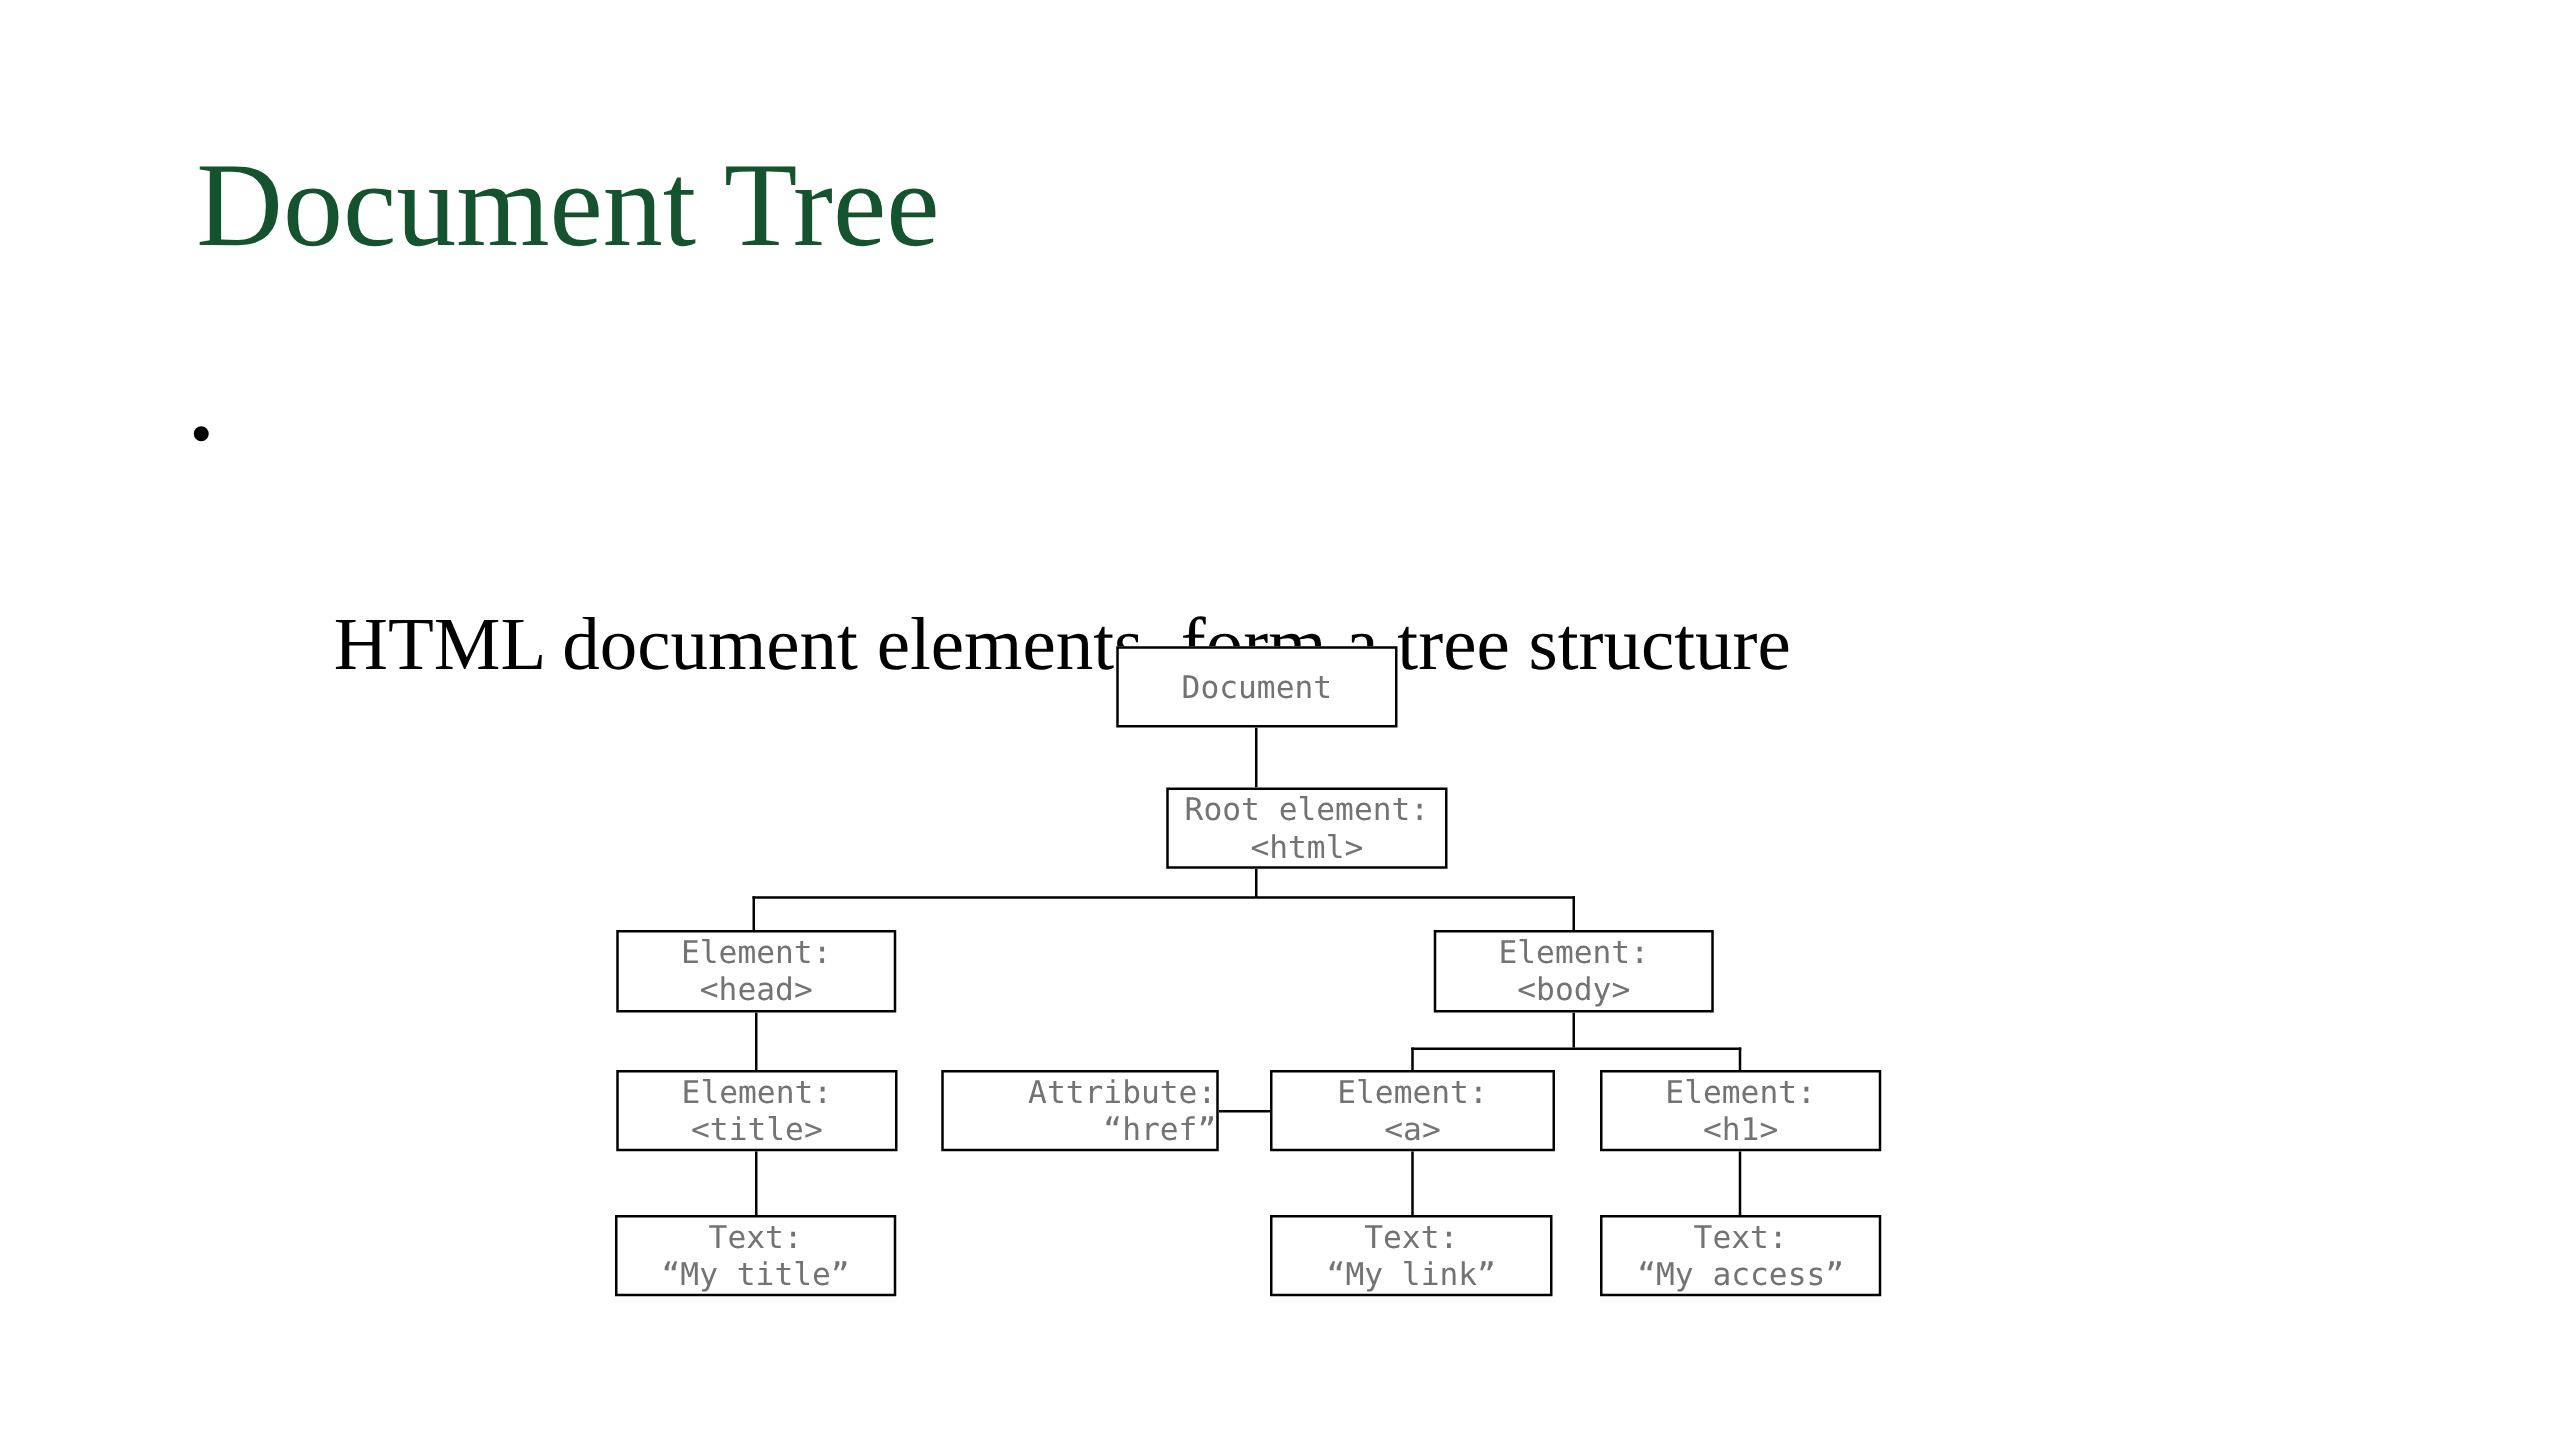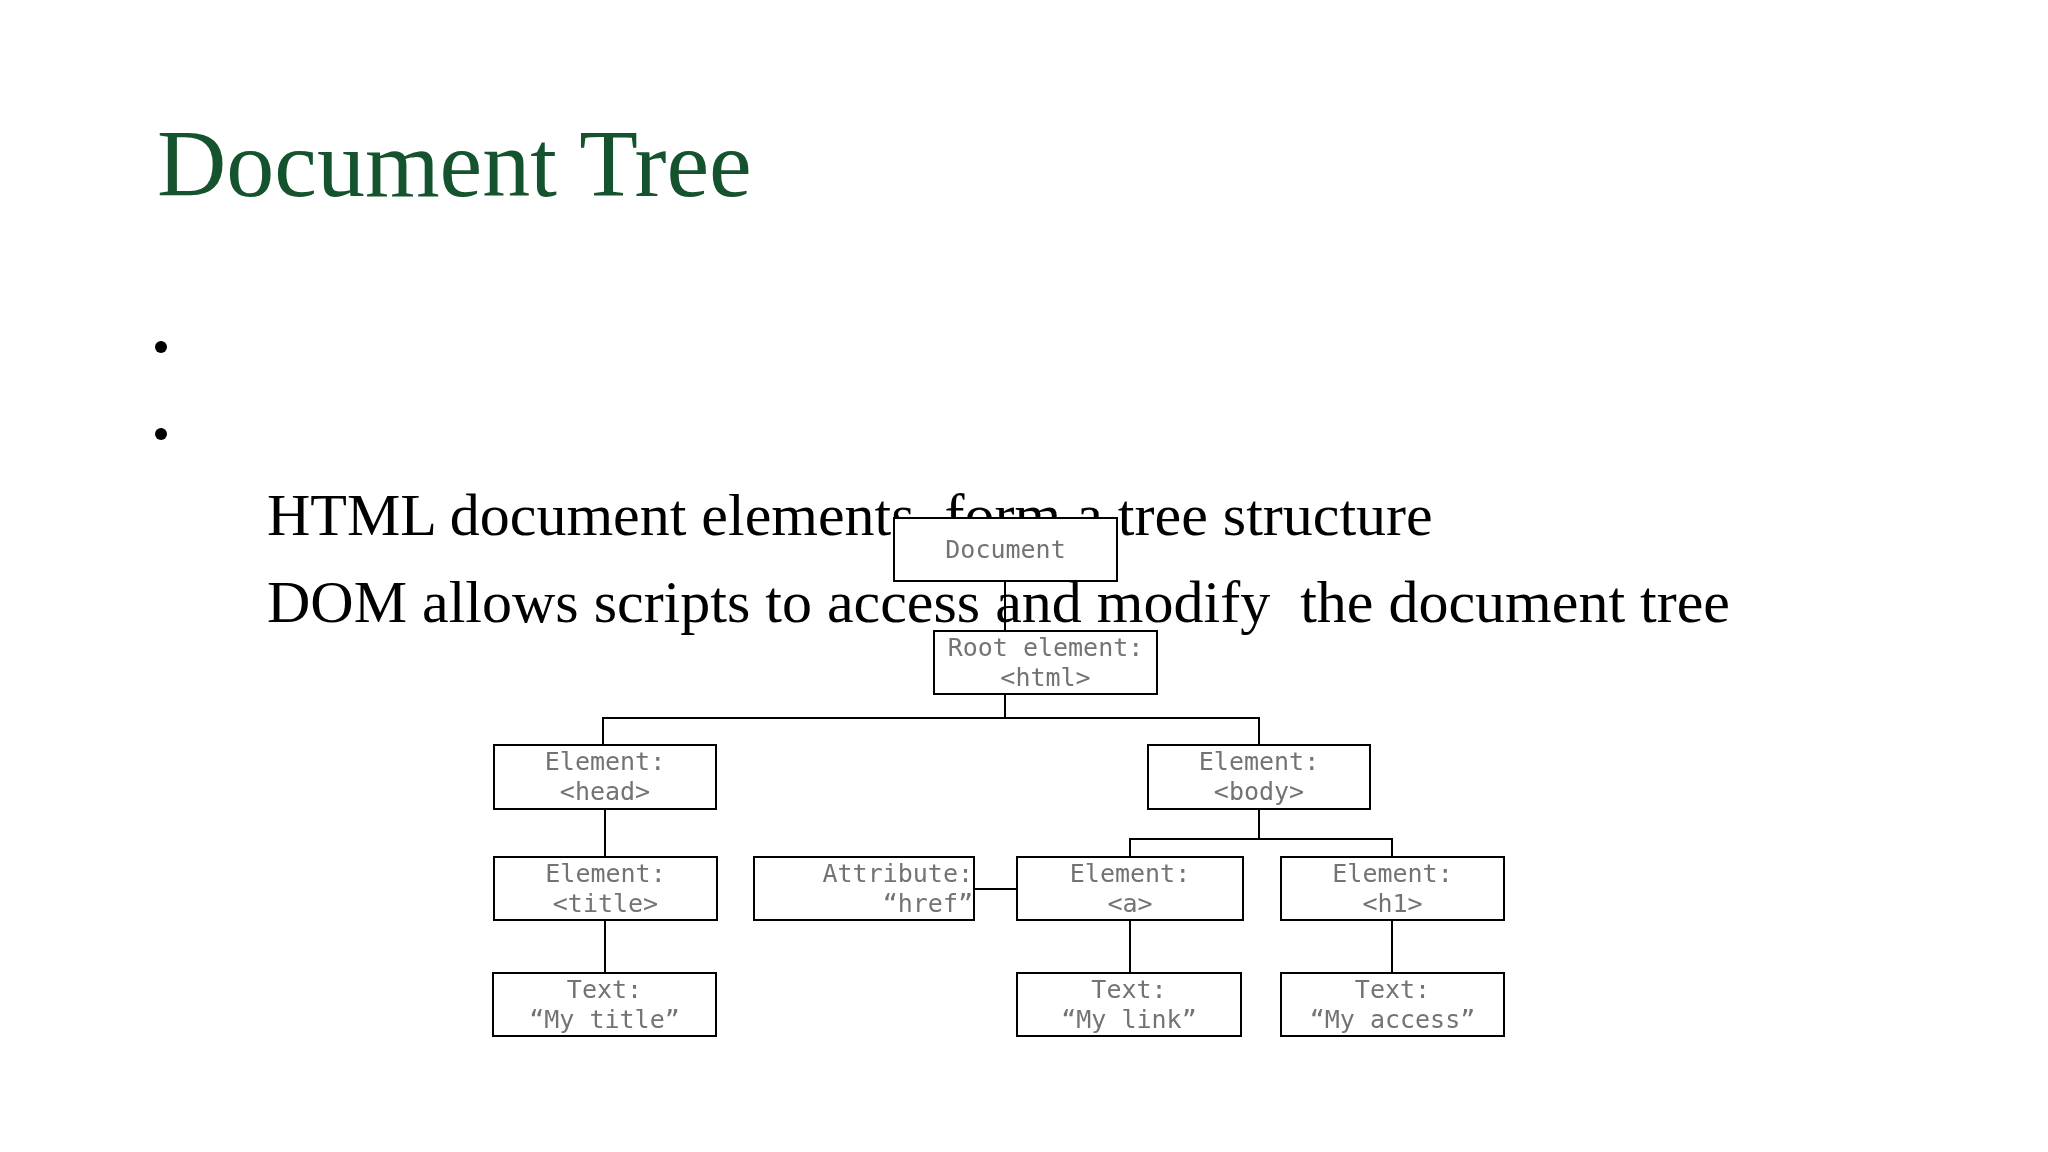--- a/index.html
+++ b/index.html
@@ -79,24 +79,20 @@
 
 <div id="screen">
 
   <div class="title">Document Tree</div>
 
   <ul class="bullets">
     <li>
       <span class="dot"></span>
       <span class="btext">HTML document elements  form a tree structure</span>
     </li>
-    <li>
-      <span class="dot"></span>
-      <span class="btext">DOM allows scripts to access and modify  the document tree</span>
-    </li>
   </ul>
 
   <div id="diagram">
       <div class="connector" style="left: 1004px; top: 582px; width: 2px; height: 48px; background: rgb(0, 0, 0);"></div>
       <div class="connector" style="left: 1004px; top: 695px; width: 2px; height: 23px; background: rgb(0, 0, 0);"></div>
       <div class="connector" style="left: 602px; top: 717px; width: 658px; height: 2px; background: rgb(0, 0, 0);"></div>
       <div class="connector" style="left: 602px; top: 717px; width: 2px; height: 27px; background: rgb(0, 0, 0);"></div>
       <div class="connector" style="left: 1258px; top: 717px; width: 2px; height: 27px; background: rgb(0, 0, 0);"></div>
       <div class="connector" style="left: 604px; top: 810px; width: 2px; height: 46px; background: rgb(0, 0, 0);"></div>
       <div class="connector" style="left: 1258px; top: 810px; width: 2px; height: 28px; background: rgb(0, 0, 0);"></div>

